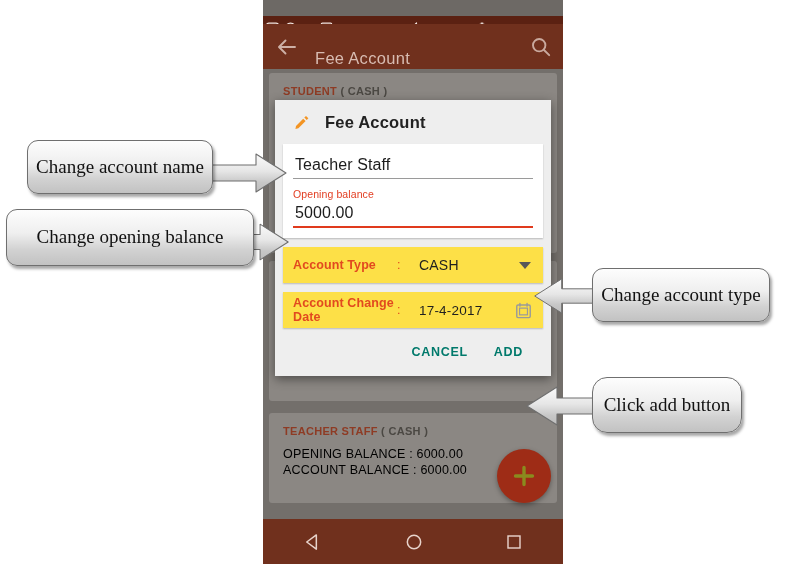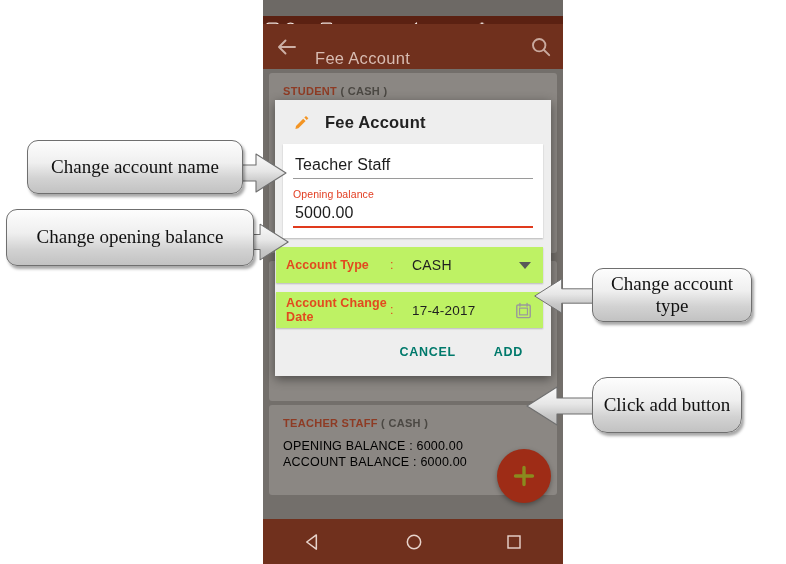--- a/index.html
+++ b/index.html
@@ -96,21 +96,21 @@
   }
   .card {
     position: absolute;
     left: 6px;
     width: 288px;
     background: #8b8783;
     border-radius: 3px;
   }
   .card-a { top: 4px; height: 180px; }
   .card-b { top: 192px; height: 140px; }
-  .card-c { top: 336px; height: 90px; }
+  .card-c { top: 344px; height: 90px; }
   .card-title {
     position: absolute;
     left: 14px; top: 12px;
     font-size: 11px;
     font-weight: bold;
     letter-spacing: .3px;
     color: #8e3b24;
     white-space: nowrap;
   }
   .card-title .paren { color: #4b4843; font-weight: bold; }
@@ -186,22 +186,22 @@
     font-size: 16px;
     color: #1c1c1c;
     padding: 4px 0 4px 2px;
     letter-spacing: .1px;
   }
   .fld-underline { height: 1px; background: #9a9a9a; }
   .fld-underline.red { height: 2px; background: #e03a1d; }
   .fld-gap { height: 9px; }
 
   .dlg-row-card {
-    background: #bef264;
-    margin: 9px 8px 0 1px;
+    background: #fde047;
+    margin: 9px 8px 0 8px;
     height: 36px;
     display: flex;
     align-items: center;
     padding: 0 10px;
     box-shadow: 0 1px 1.5px rgba(0,0,0,.22);
   }
   .row-label {
     font-size: 12.5px;
     color: #e2491f;
     font-weight: bold;
@@ -228,21 +228,21 @@
     border-top: 7px solid #585858;
     margin-right: 2px;
   }
 
   .dlg-actions {
     height: 48px;
     display: flex;
     align-items: center;
     justify-content: flex-end;
     padding-right: 22px;
-    gap: 26px;
+    gap: 14px;
   }
   .dlg-btn {
     font-size: 12.5px;
     font-weight: bold;
     color: #00796b;
     letter-spacing: .7px;
     background: none;
     border: none;
     cursor: pointer;
     font-family: "Liberation Sans", sans-serif;
@@ -262,23 +262,23 @@
     justify-content: center;
     text-align: center;
     font-family: "Liberation Serif", serif;
     font-size: 19px;
     color: #111111;
     line-height: 1.18;
     padding: 2px 8px;
   }
   .arrow { position: absolute; z-index: 19; }
 
-  .c1 { left: 27px;  top: 140px; width: 216px; height: 54px; }
+  .c1 { left: 27px;  top: 140px; width: 186px; height: 54px; }
   .c2 { left: 6px;   top: 209px; width: 248px; height: 57px; }
-  .c3 { left: 592px; top: 268px; width: 160px; height: 54px; }
+  .c3 { left: 592px; top: 268px; width: 178px; height: 54px; }
   .c4 { left: 592px; top: 377px; width: 150px; height: 56px; border-radius: 15px; }
 </style>
 </head>
 <body>
 
 <div class="phone">
 
   <div class="statusbar">
     <div class="sb-left">
       <svg class="sb-ico" width="13" height="13" viewBox="0 0 16 16">

